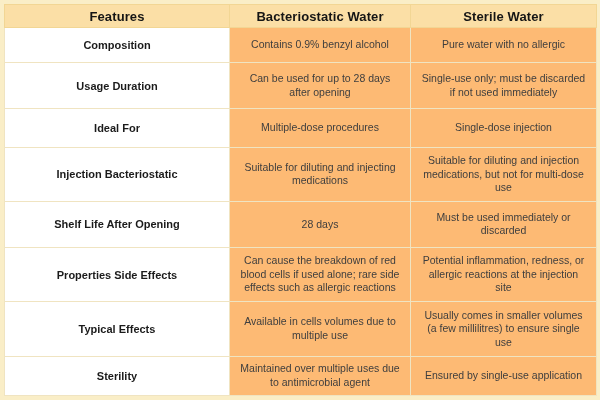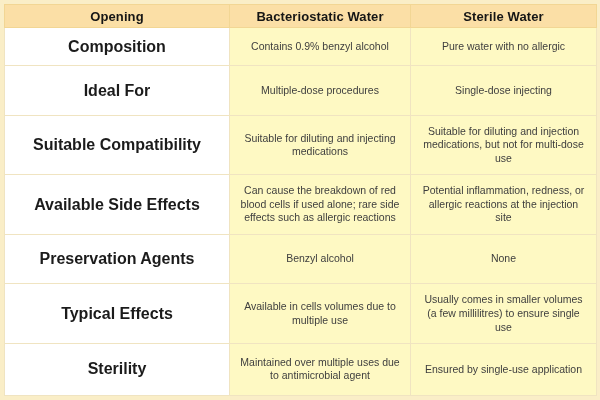--- a/index.html
+++ b/index.html
@@ -33,30 +33,30 @@
   thead tr { height: 23px; }
   thead th {
     background: #FBDFA6;
     border-color: #F2D694;
     font-size: 13px;
     font-weight: bold;
     color: #151515;
     letter-spacing: 0.1px;
   }
   tbody th.feature {
-    font-size: 16px;
+    font-size: 11px;
     font-weight: bold;
     color: #1B1B1B;
     background: #FFFFFF;
   }
   tbody td {
     font-size: 10.5px;
     line-height: 1.3;
     color: #3E3E3E;
-    background: #fef9c3;
+    background: #fdba74;
   }
   
   tbody tr:nth-child(1)  { height: 31px; }
   tbody tr:nth-child(2)  { height: 40px; }
   tbody tr:nth-child(3)  { height: 34px; }
   tbody tr:nth-child(4)  { height: 23px; }
   tbody tr:nth-child(5)  { height: 40px; }
   tbody tr:nth-child(6)  { height: 32px; }
   tbody tr:nth-child(7)  { height: 42px; }
   tbody tr:nth-child(8)  { height: 34px; }
@@ -68,58 +68,63 @@
 
 <div class="canvas">
   <table class="compare">
     <colgroup>
       <col>
       <col>
       <col>
     </colgroup>
     <thead>
       <tr>
-        <th>Opening</th>
+        <th>Features</th>
         <th>Bacteriostatic Water</th>
         <th>Sterile Water</th>
       </tr>
     </thead>
     <tbody>
   <tr>
     <th class="feature">Composition</th>
     <td>Contains 0.9% benzyl alcohol</td>
     <td>Pure water with no allergic</td>
   </tr>
 
+  <tr>
+    <th class="feature">Usage Duration</th>
+    <td>Can be used for up to 28 days after opening</td>
+    <td>Single-use only; must be discarded if not used immediately</td>
+  </tr>
 
 
   <tr>
     <th class="feature">Ideal For</th>
     <td>Multiple-dose procedures</td>
-    <td>Single-dose injecting</td>
+    <td>Single-dose injection</td>
   </tr>
 
   <tr>
-    <th class="feature">Suitable Compatibility</th>
+    <th class="feature">Injection Bacteriostatic</th>
     <td>Suitable for diluting and injecting medications</td>
     <td>Suitable for diluting and injection medications, but not for multi-dose use</td>
   </tr>
 
+  <tr>
+    <th class="feature">Shelf Life After Opening</th>
+    <td>28 days</td>
+    <td>Must be used immediately or discarded</td>
+  </tr>
 
   <tr>
-    <th class="feature">Available Side Effects</th>
+    <th class="feature">Properties Side Effects</th>
     <td>Can cause the breakdown of red blood cells if used alone; rare side effects such as allergic reactions</td>
     <td>Potential inflammation, redness, or allergic reactions at the injection site</td>
   </tr>
 
-  <tr>
-    <th class="feature">Preservation Agents</th>
-    <td>Benzyl alcohol</td>
-    <td>None</td>
-  </tr>
 
   <tr>
     <th class="feature">Typical Effects</th>
     <td>Available in cells volumes due to multiple use</td>
     <td>Usually comes in smaller volumes (a few millilitres) to ensure single use</td>
   </tr>
 
   <tr>
     <th class="feature">Sterility</th>
     <td>Maintained over multiple uses due to antimicrobial agent</td>

